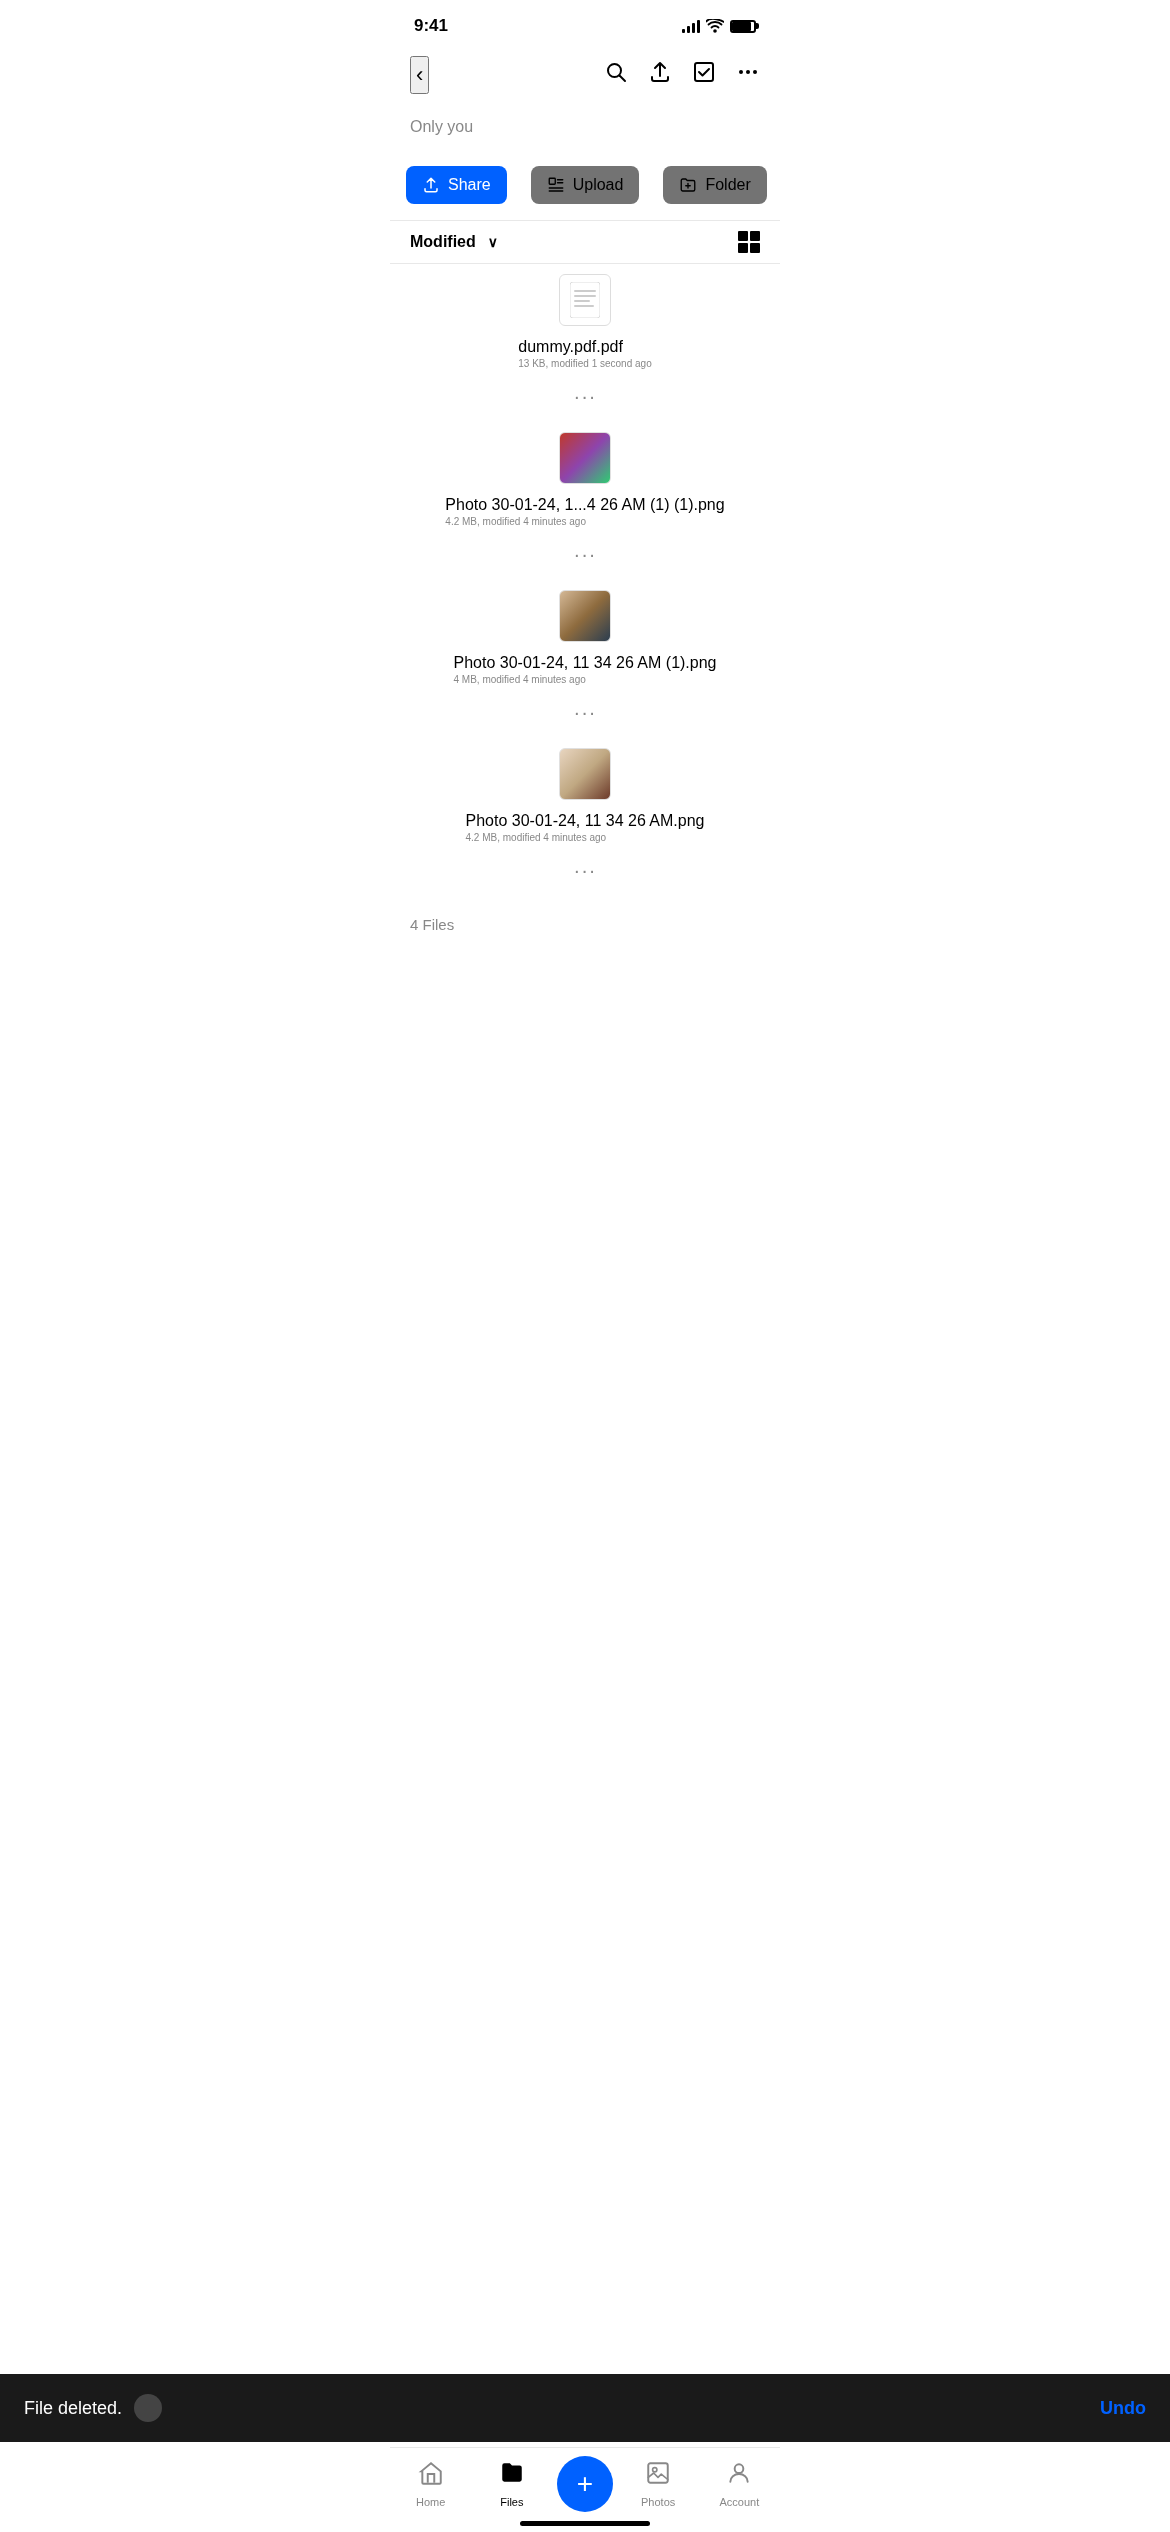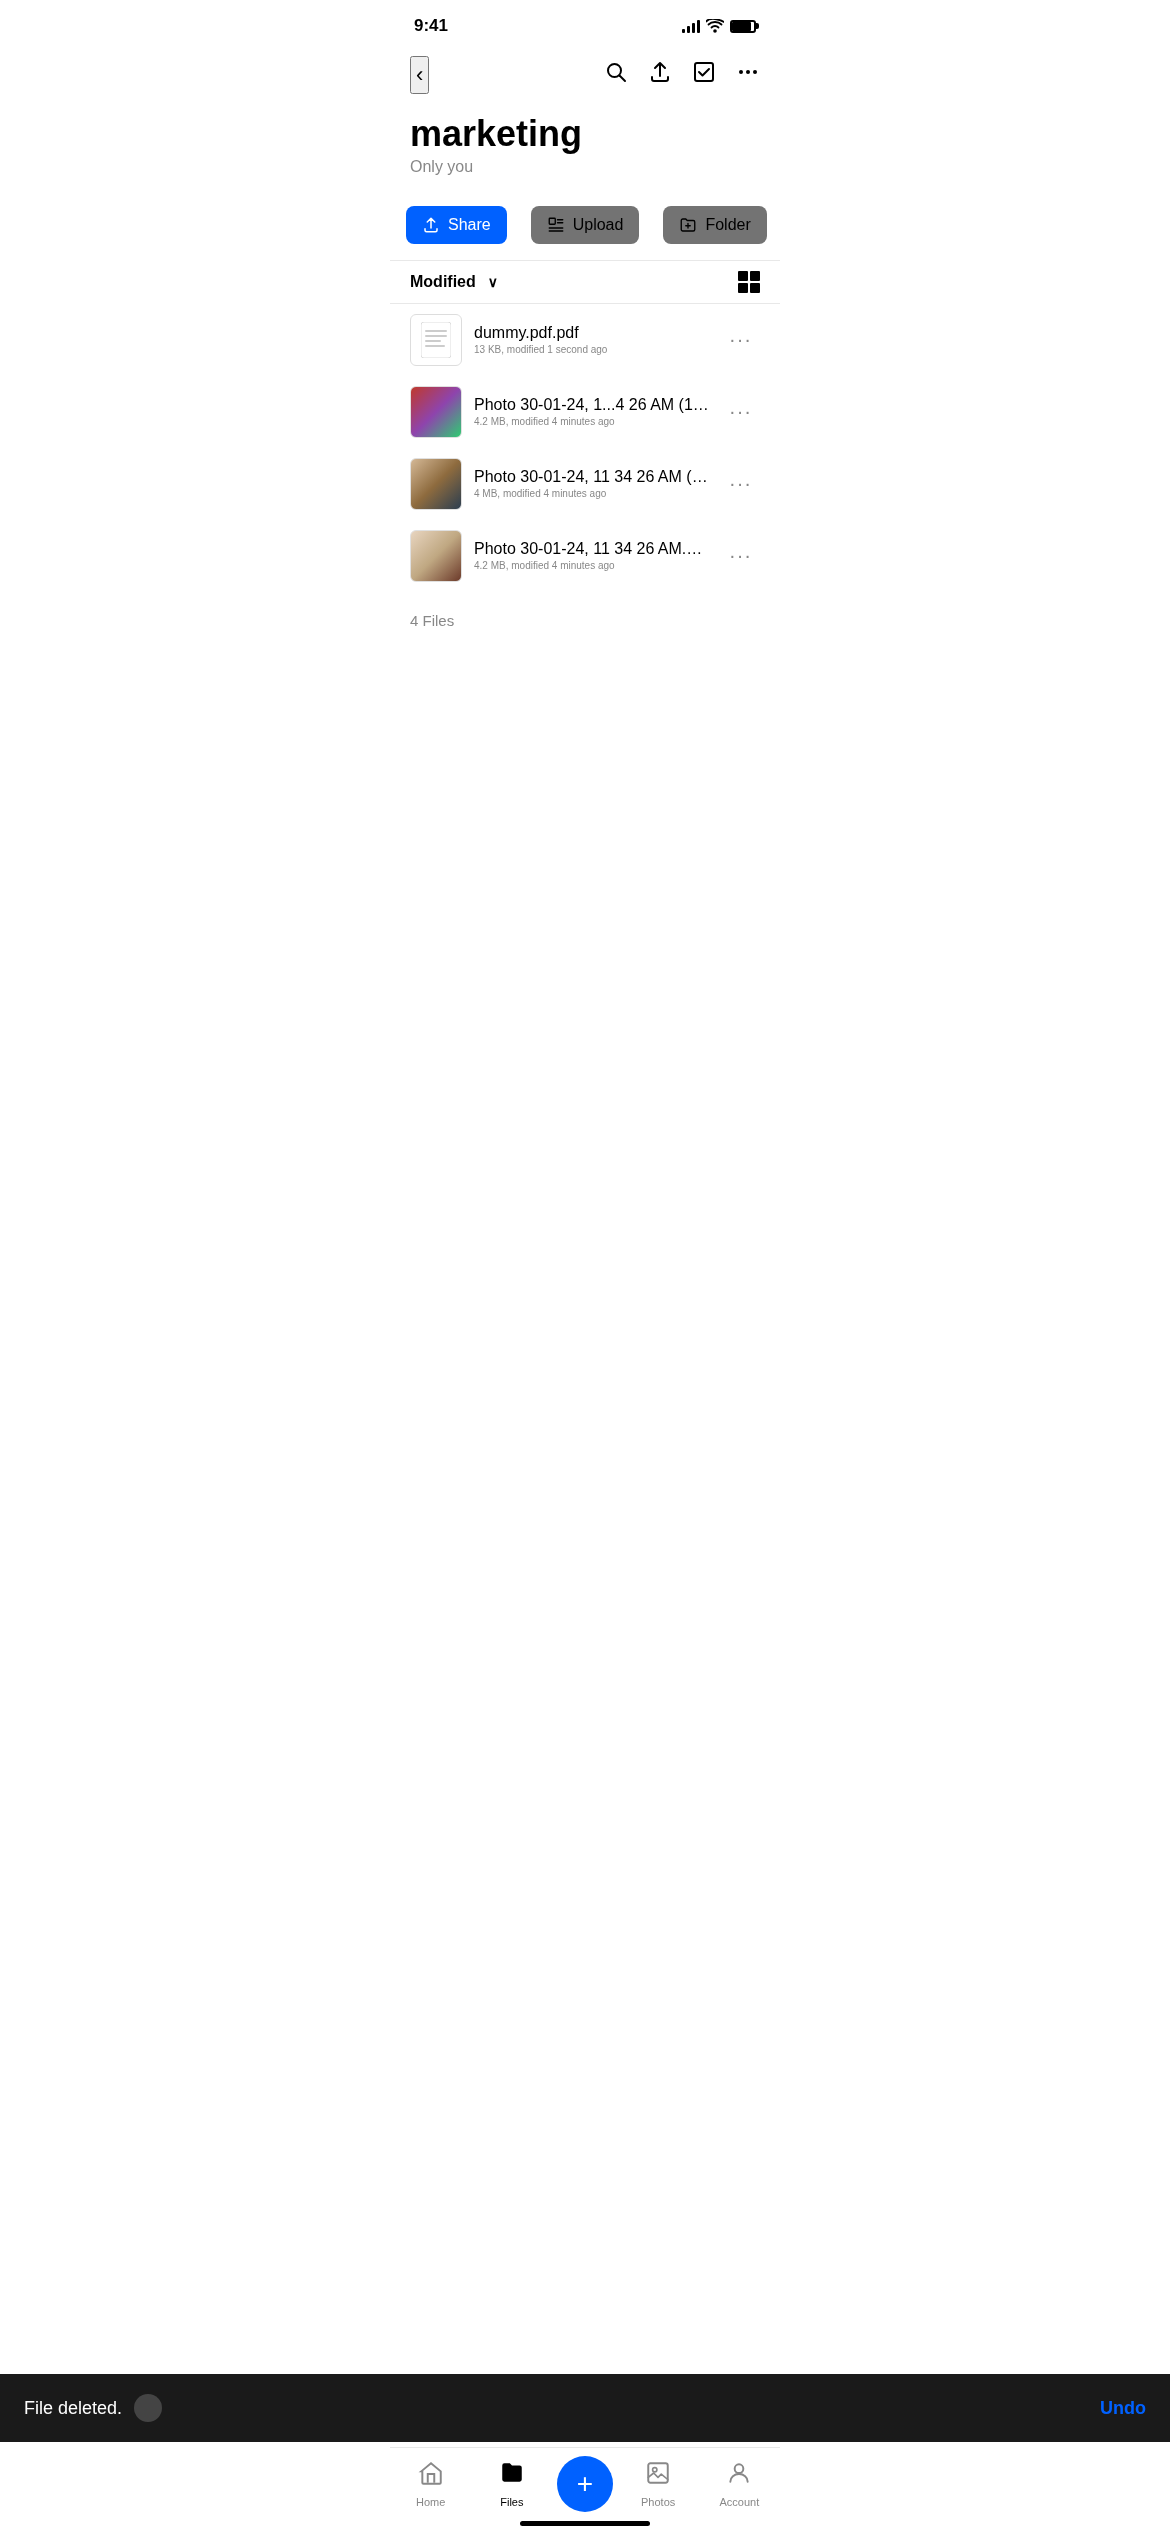--- a/index.html
+++ b/index.html
@@ -196,20 +196,21 @@
     .file-list {
       padding: 0;
     }
 
     .file-item {
       display: flex;
       align-items: center;
       padding: 10px 20px;
       gap: 12px;
       cursor: pointer;
+      flex-direction: column;
     }
 
     .file-thumb {
       width: 52px;
       height: 52px;
       border-radius: 6px;
       flex-shrink: 0;
       overflow: hidden;
       display: flex;
       align-items: center;
@@ -450,21 +451,20 @@
       <svg width="24" height="24" viewBox="0 0 24 24" fill="none">
         <circle cx="5" cy="12" r="2" fill="#000"></circle>
         <circle cx="12" cy="12" r="2" fill="#000"></circle>
         <circle cx="19" cy="12" r="2" fill="#000"></circle>
       </svg>
     </div>
   </div>
 </div>
 
 <div class="page-title-section">
-  <div class="page-title">marketing</div>
   <div class="page-subtitle">Only you</div>
 </div>
 
 <div class="action-buttons">
   <button class="action-btn action-btn-primary">
     <svg width="18" height="18" viewBox="0 0 24 24" fill="none">
       <path d="M4 17v2a2 2 0 002 2h12a2 2 0 002-2v-2" stroke="#fff" stroke-width="2" stroke-linecap="round"></path>
       <path d="M12 3v13M7 8l5-5 5 5" stroke="#fff" stroke-width="2" stroke-linecap="round" stroke-linejoin="round"></path>
     </svg>
     <span>Share</span>

